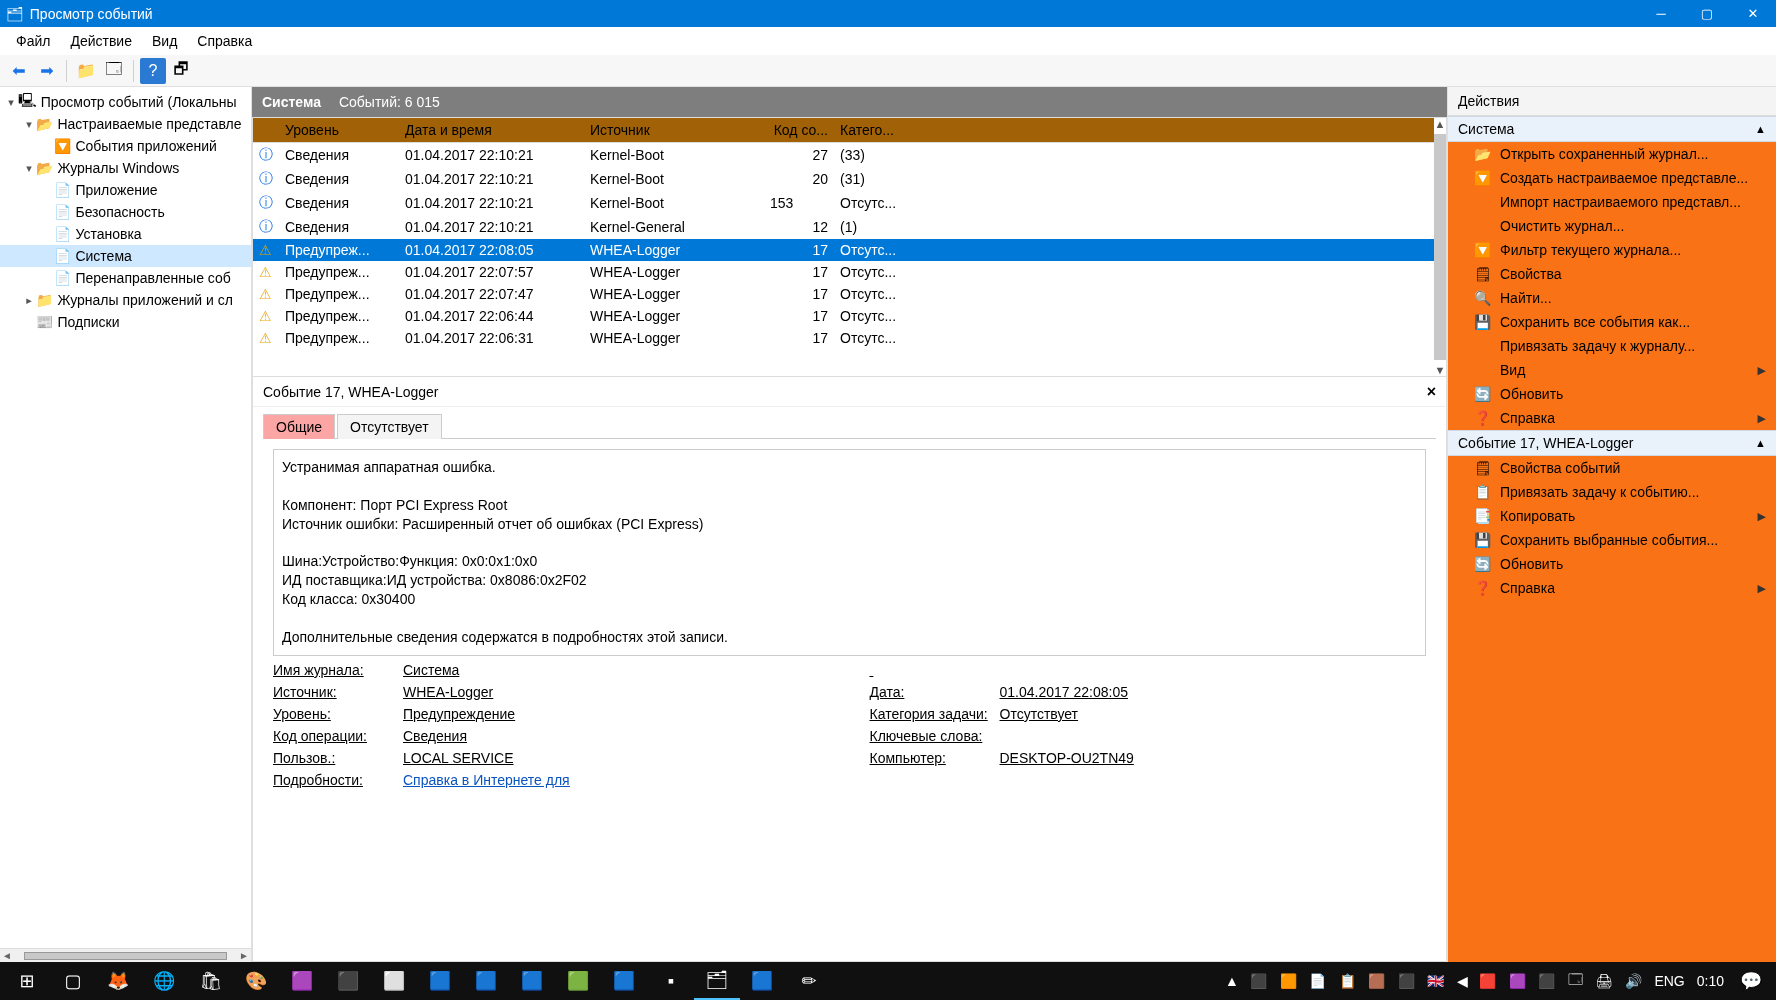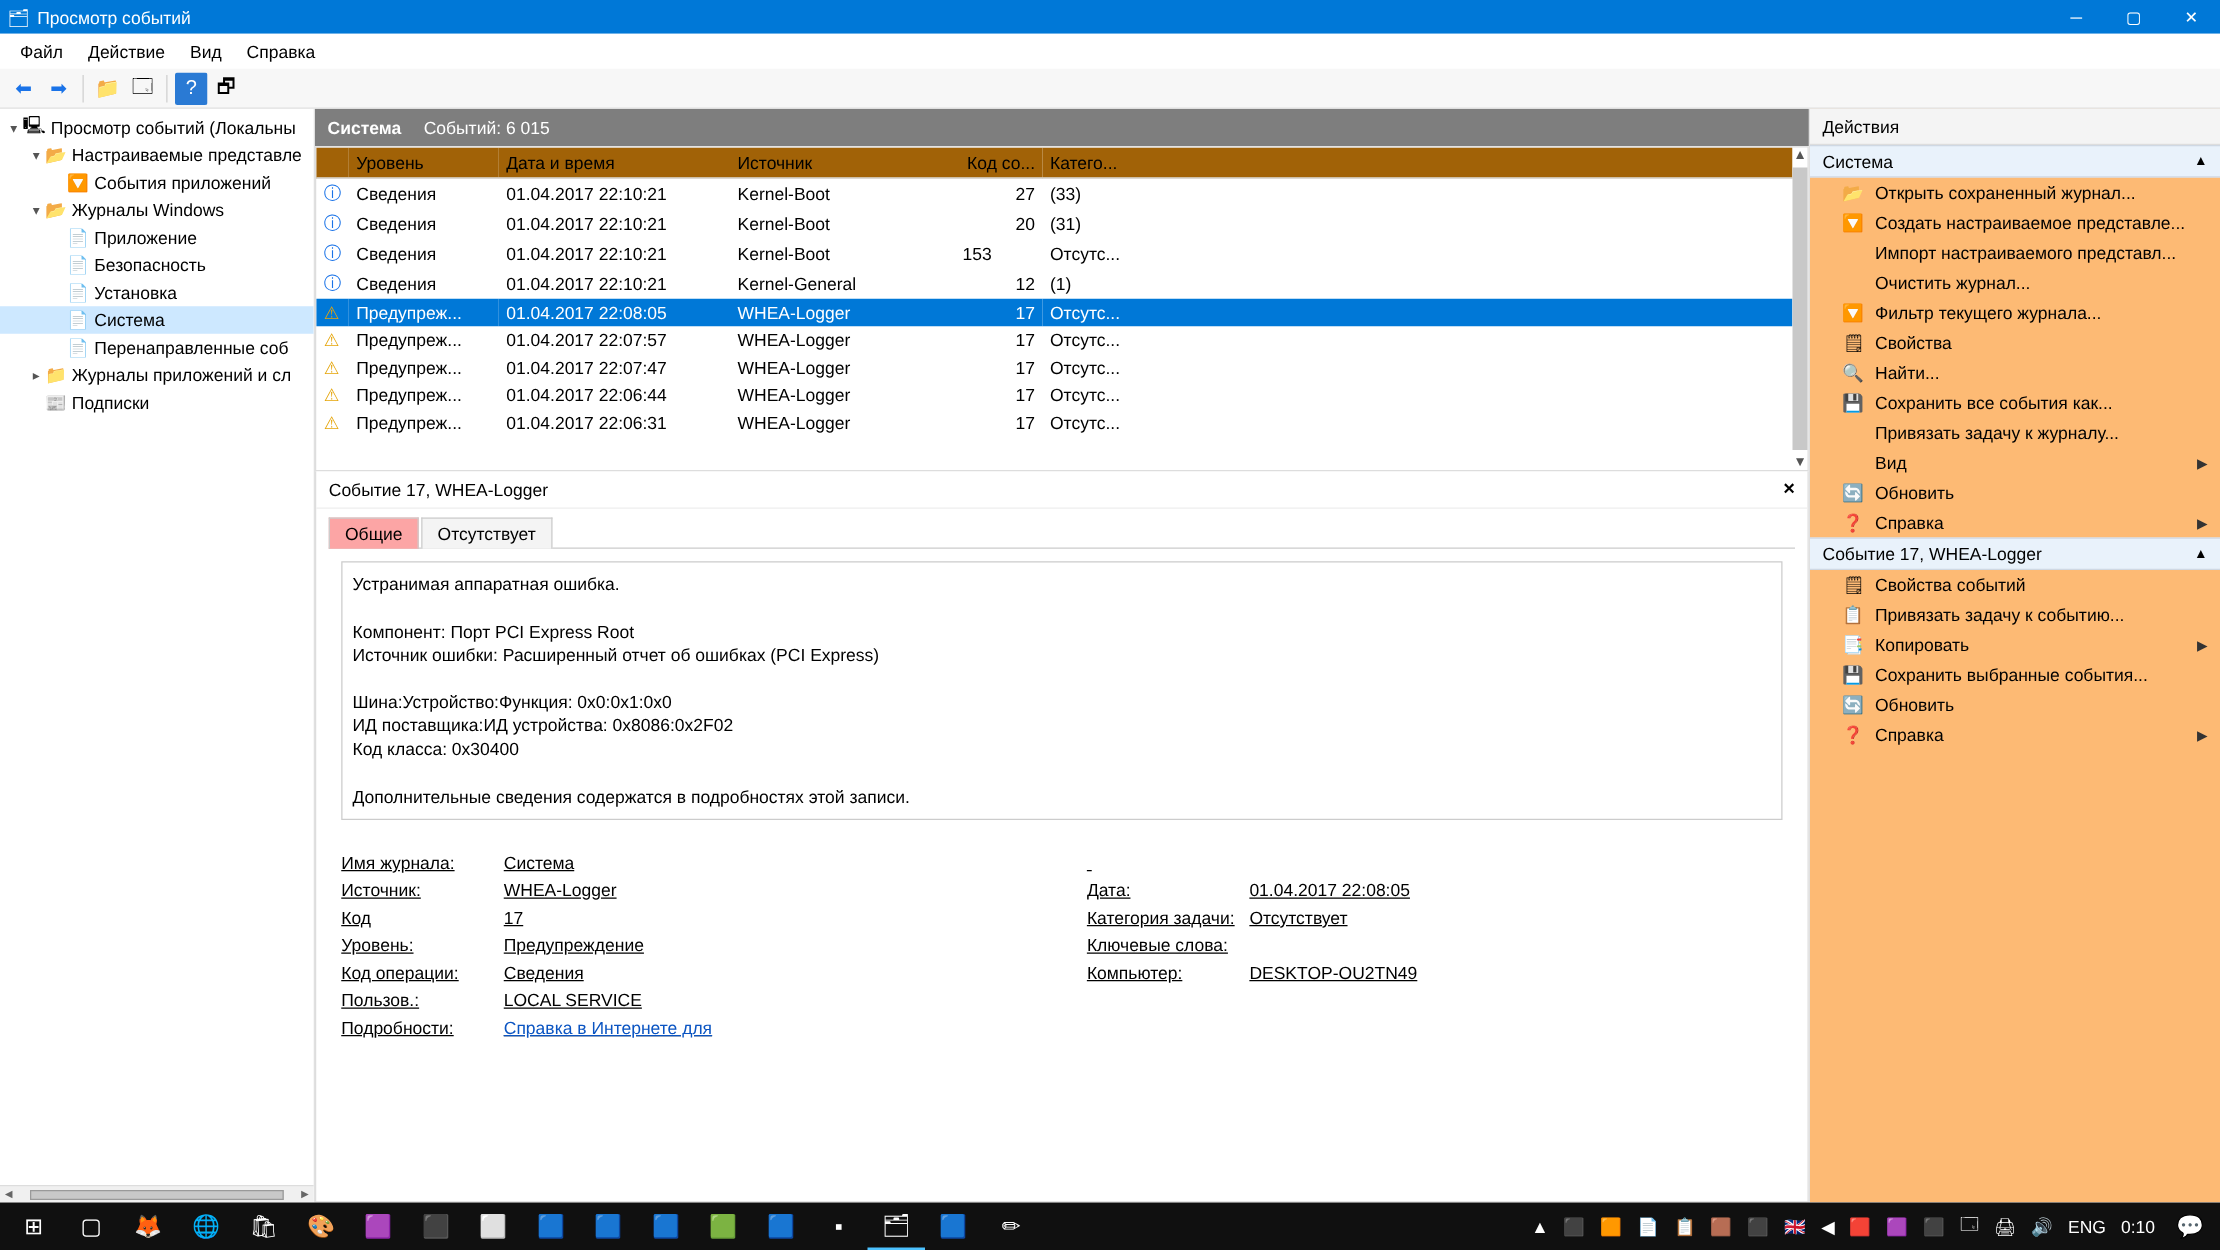--- a/index.html
+++ b/index.html
@@ -53,29 +53,29 @@
   .events-outer .vscroll .thumb{ flex:1; width:12px; margin:4px 0; background:#c8c8c8;}
 
   
   .detail { flex:1; border:1px solid #ddd; border-top:none; display:flex; flex-direction:column; }
   .detailhead { height:30px; display:flex; align-items:center; padding:0 10px; font-size:14px; border-bottom:1px solid #eee;}
   .detailhead .close{ margin-left:auto; font-weight:bold; font-size:16px;}
   .tabs { display:flex; padding:6px 10px 0 10px; gap:2px; font-size:14px; }
   .tab { padding:4px 12px; border:1px solid #ccc; border-bottom:none; background:#f4f4f4; position:relative; top:1px;}
   .tab.active { background:#fca5a5; }
   .detailbody { flex:1; border-top:1px solid #ccc; margin:0 10px 10px 10px; padding:10px; overflow:auto; font-size:14px; background:#fff; }
-  .msgbox { border:1px solid #ccc; padding:8px; margin-bottom:26px; line-height:1.35; }
+  .msgbox { border:1px solid #ccc; padding:8px; margin-bottom:6px; line-height:1.35; }
   .props { display:flex; gap:40px; }
   .props .col { flex:1; }
   .props .pair { display:flex; margin-bottom:6px;text-decoration:underline; }
   .props .k { width:130px; }
   .props a { color:#0a54c2; text-decoration:underline; }
 
   
-  .actionspane { width:328px; background:#fdba74; display:flex; flex-direction:column; font-size:14px;}
+  .actionspane { width:328px; background:#f97316; display:flex; flex-direction:column; font-size:14px;}
   .ah { background:#f4f4f4; padding:6px 10px; font-weight:400; border-bottom:1px solid #ddd;}
   .asec { background:#e9f2fb; padding:4px 10px; display:flex; align-items:center; border-top:1px solid #cfd8e3; border-bottom:1px solid #cfd8e3;}
   .asec .toggle{ margin-left:auto; font-size:11px;}
   .alink { display:flex; align-items:center; padding:4px 10px 4px 26px; gap:8px; }
   .alink .aicon { width:18px; text-align:center; font-size:14px;}
   .alink .arrow { margin-left:auto; font-size:11px; color:#333;}
   .actionspane .group{ flex:0;}
   .actionspane .aspacer{ flex:1;}
 
   
@@ -313,24 +313,20 @@
             </div>
             <div class="props">
               <div class="col">
                 <div class="pair">
                     <span class="k">Имя журнала:</span>
                     <span>Система</span>
                   </div>
                 <div class="pair">
                     <span class="k">Источник:</span>
                     <span>WHEA-Logger</span>
-                  </div>
-                <div class="pair">
-                    <span class="k">Код</span>
-                    <span>17</span>
                   </div>
                 <div class="pair">
                     <span class="k">Уровень:</span>
                     <span>Предупреждение</span>
                   </div>
                 <div class="pair">
                     <span class="k">Код операции:</span>
                     <span>Сведения</span>
                   </div>
                 <div class="pair">

